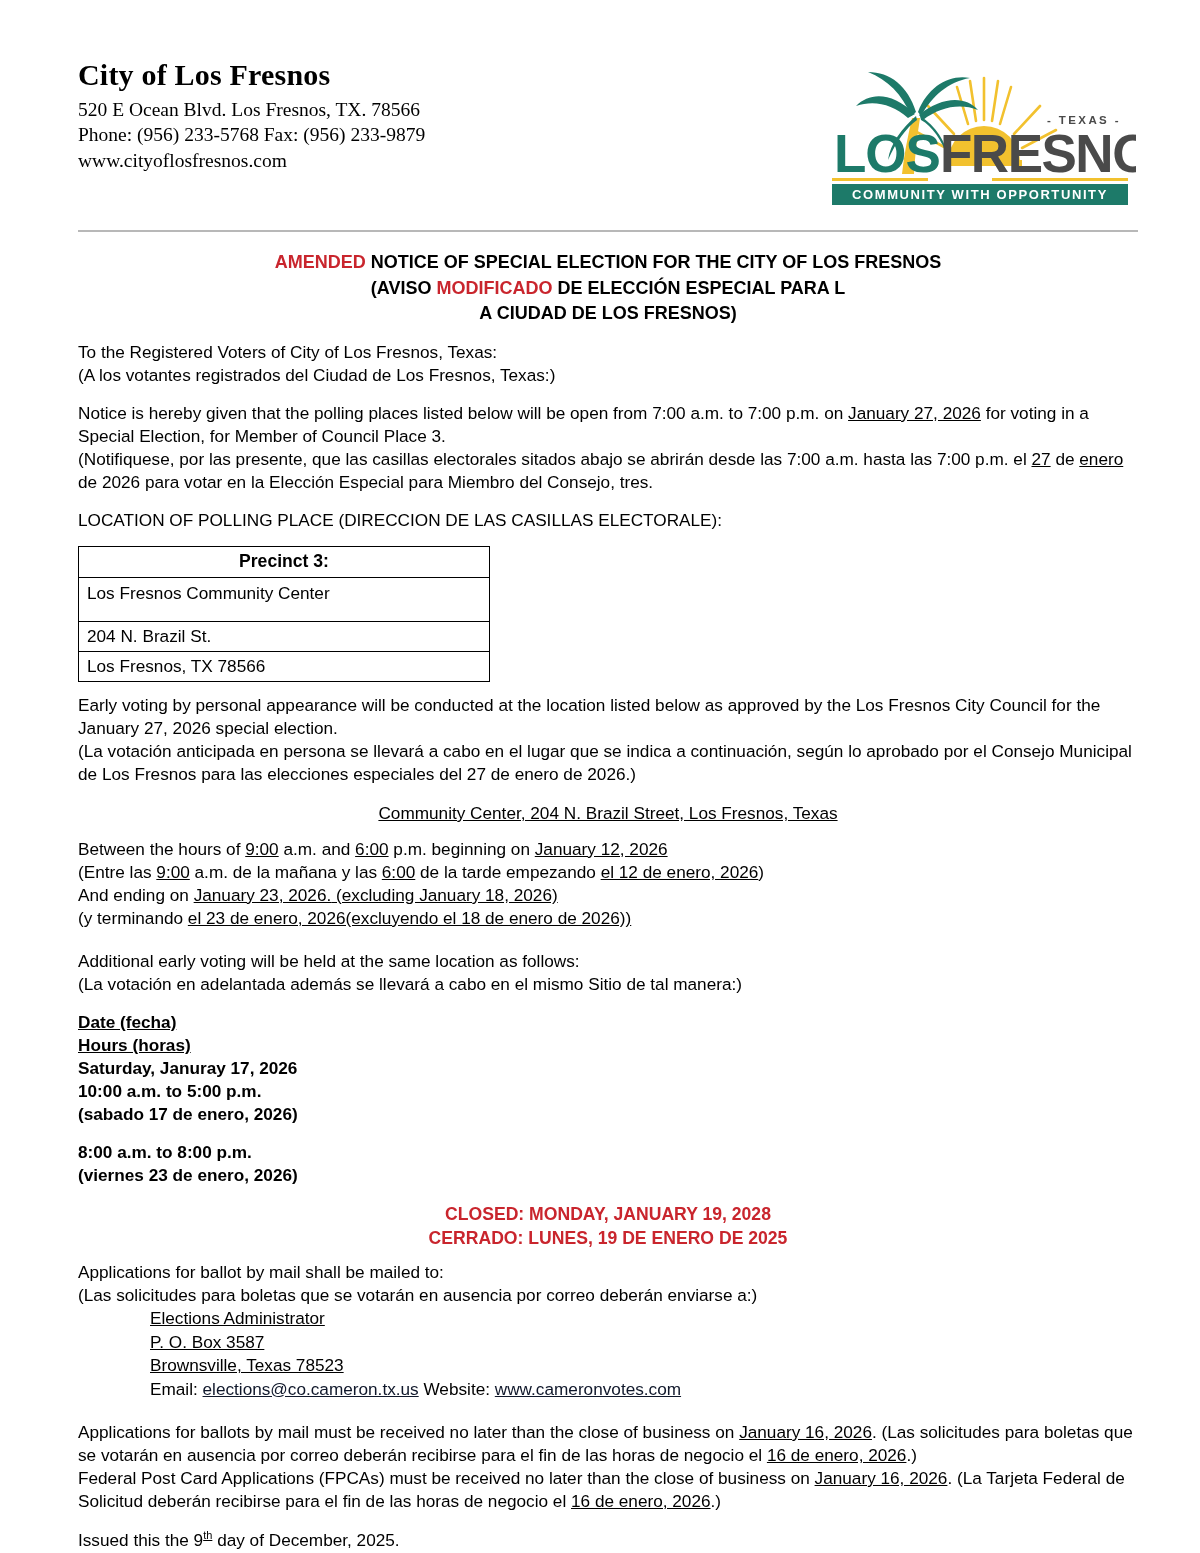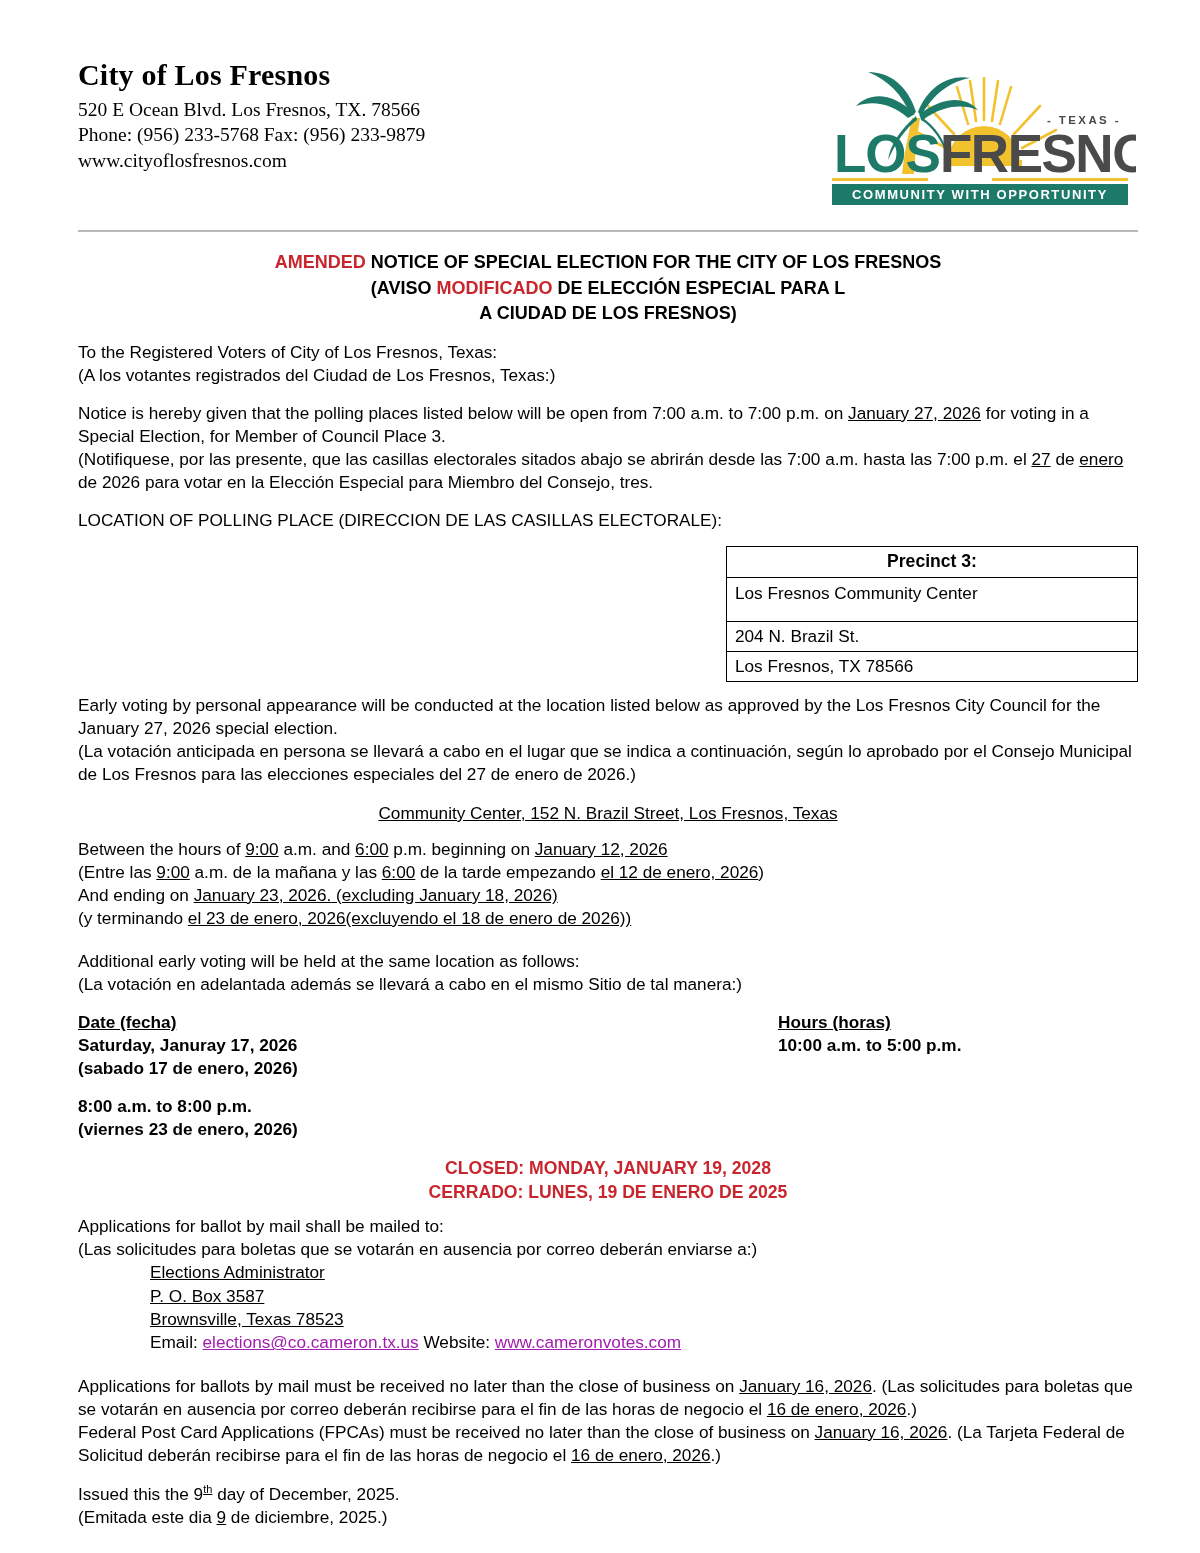--- a/index.html
+++ b/index.html
@@ -84,21 +84,21 @@
   }
   .gap { height: 15px; }
   .gap-sm { height: 9px; }
   .gap-lg { height: 20px; }
 
   u.ul { text-decoration: underline; }
 
   
   .table-wrap {
     display: flex;
-    justify-content: flex-end;
+    justify-content: flex-start;
     margin-top: 14px;
     margin-bottom: 12px;
   }
   table.precinct {
     border-collapse: collapse;
     width: 412px;
     font-size: 17.2px;
   }
   table.precinct td {
     border: 1px solid #000;
@@ -119,20 +119,21 @@
   .centered-line {
     text-align: center;
     margin-top: 16px;
     margin-bottom: 4px;
   }
 
   
   .dh-head, .dh-row {
     display: flex;
     font-weight: bold;
+    flex-direction: column;
   }
   .dh-col-date { width: 700px; }
   .dh-col-hours { flex: 1; }
 
   
   .closed {
     text-align: center;
     color: #c9252d;
     font-weight: bold;
     font-size: 17.6px;
@@ -140,21 +141,21 @@
     margin-top: 16px;
     margin-bottom: 10px;
   }
 
   
   .addr-block {
     margin-left: 72px;
     line-height: 1.36;
   }
   a.link {
-    color: #a21caf;
+    color: #0f172a;
     text-decoration: underline;
   }
 
   
   .sig-area {
     position: relative;
     margin-top: 22px;
     height: 118px;
   }
   .sig-svg {
@@ -263,21 +264,21 @@
           <td>Los Fresnos, TX 78566</td>
         </tr>
       </tbody>
         </table>
     </div>
 
     <p class="para">Early voting by personal appearance will be conducted at the location listed below as approved by the Los Fresnos City Council for the January 27, 2026 special election.</p>
     <p class="para">(La votación anticipada en persona se llevará a cabo en el lugar que se indica a continuación, según lo aprobado por el Consejo Municipal de Los Fresnos para las elecciones especiales del 27 de enero de 2026.)</p>
 
     <div class="centered-line">
-      <u class="ul">Community Center, 152 N. Brazil Street, Los Fresnos, Texas</u>
+      <u class="ul">Community Center, 204 N. Brazil Street, Los Fresnos, Texas</u>
     </div>
 
     <div class="gap-sm"></div>
 
     <p class="para"><span>Between the hours of </span><u class="ul">9:00</u><span> a.m. and </span><u class="ul">6:00</u><span> p.m. beginning on </span><u class="ul">January 12, 2026</u></p>
 
     <p class="para"><span>(Entre las </span><u class="ul">9:00</u><span> a.m. de la mañana y las </span><u class="ul">6:00</u><span> de la tarde empezando </span><u class="ul">el 12 de enero, 2026</u><span>)</span></p>
 
     <p class="para"><span>And ending on </span><u class="ul">January 23, 2026.</u><u class="ul"> (excluding January 18, 2026)</u></p>
 

